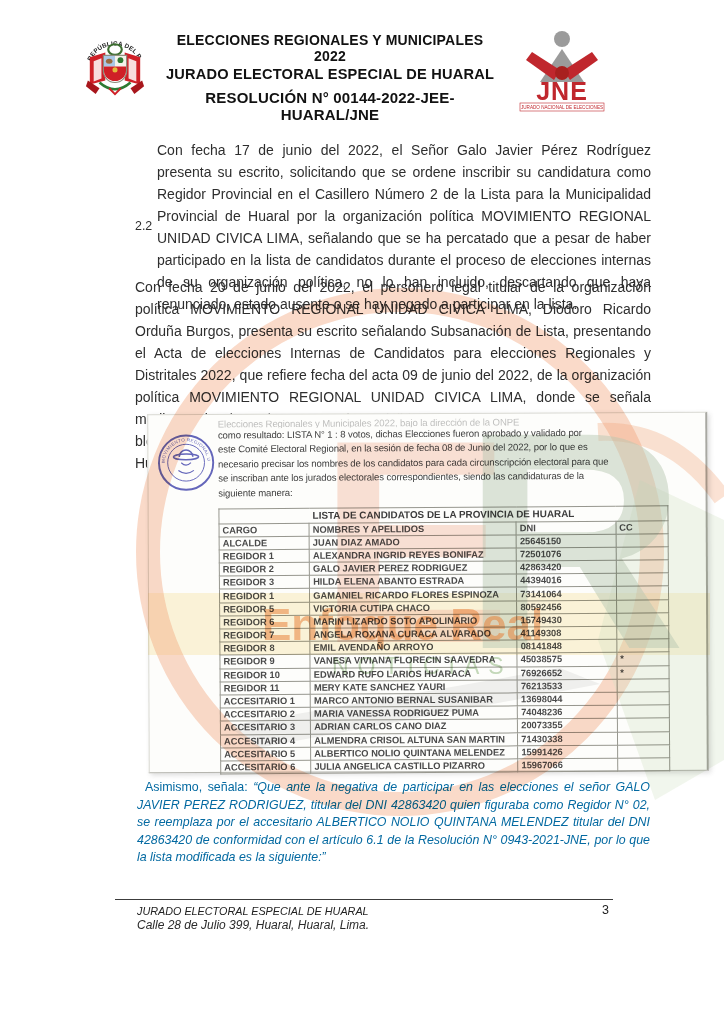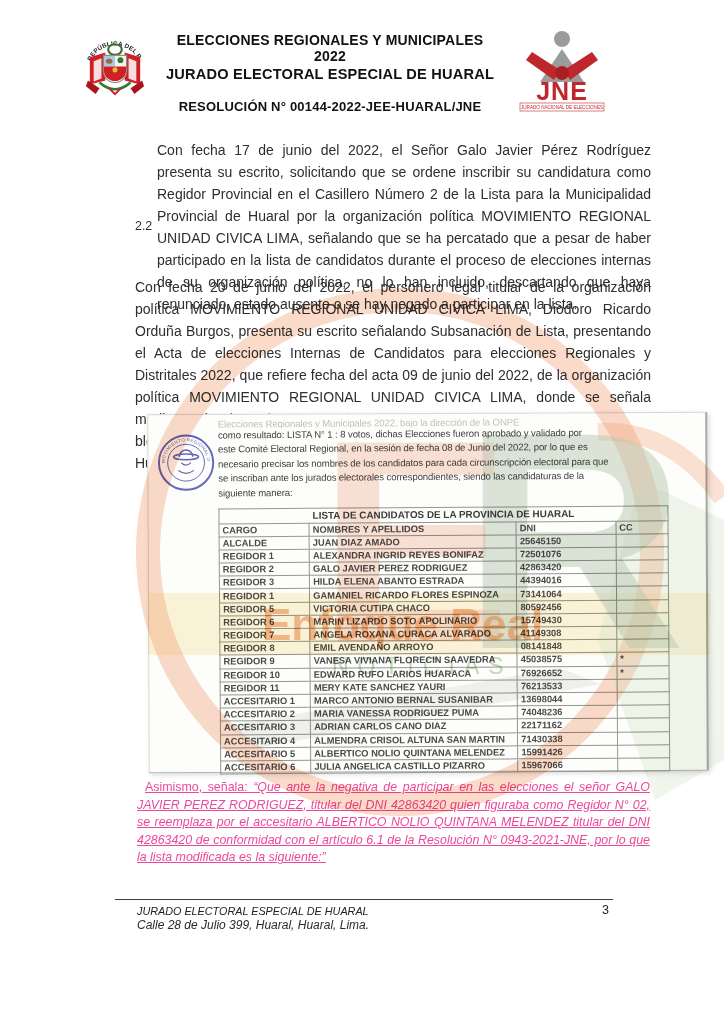--- a/index.html
+++ b/index.html
@@ -6,21 +6,21 @@
   .page{
     position:relative;width:724px;height:1023px;background:#ffffff;
     margin:0 auto;overflow:hidden;
     font-family:"Liberation Sans","DejaVu Sans",sans-serif;color:#2e2e2e;
   }
   
   .coat{position:absolute;left:84px;top:20px;width:62px;height:92px;}
   .titles{position:absolute;left:160px;top:32px;width:340px;text-align:center;color:#111;}
   .t1{font-size:14px;font-weight:bold;letter-spacing:.2px;}
   .t2{font-size:14.6px;font-weight:bold;margin-top:2px;letter-spacing:.2px;}
-  .t3{font-size:13px;font-weight:bold;margin-top:17px;letter-spacing:.2px;}
+  .t3{font-size:15px;font-weight:bold;margin-top:7px;letter-spacing:.2px;}
   .jne{position:absolute;left:512px;top:30px;width:100px;height:84px;}
   
   .para{position:absolute;left:135px;width:516px;display:flex;}
   .para .num{width:22px;flex:0 0 22px;font-size:12.4px;line-height:17.4px;}
   .para .ptxt{flex:1;font-size:14px;line-height:22px;text-align:justify;}
   .p22{top:139px;align-items:center;}
   .p23{top:276px;}
   
   .scan{
     position:absolute;left:148px;top:413px;width:557px;height:357px;
@@ -38,21 +38,21 @@
     position:absolute;left:70px;top:93px;width:450px;border-collapse:collapse;
     font-size:9.3px;color:#4a4a4a;table-layout:fixed;
   }
   .stable td,.stable th{border:1px solid #97978f;padding:0 3px;height:12.2px;
     font-weight:600;overflow:hidden;white-space:nowrap;text-align:left;}
   .stable .title-cell{text-align:center;font-size:9.9px;font-weight:600;color:#3c3c3c;height:13.5px;}
   .col-cargo{width:88px;}.col-nombre{width:202px;}.col-dni{width:97px;}.col-cc{width:51px;}
   .cc-cell{text-align:center;font-weight:700;}
   
   .closing{position:absolute;left:137px;top:779px;width:513px;
-    font-size:12.4px;line-height:17.6px;text-align:justify;text-indent:8px;color:#ec4899;text-decoration:underline;}
+    font-size:12.4px;line-height:17.6px;text-align:justify;text-indent:8px;color:#0369a1;}
   .closing .quote{font-style:italic;}
   
   .footer-rule{position:absolute;left:115px;top:899px;width:498px;border-top:1.6px solid #3c3c3c;}
   .footer-org{position:absolute;left:137px;top:905px;font-size:10.8px;font-style:italic;color:#222;}
   .footer-addr{position:absolute;left:137px;top:918px;font-size:12px;font-style:italic;color:#2a2a2a;}
   .page-num{position:absolute;left:602px;top:903px;font-size:12.5px;color:#222;}
   
   .wm{position:absolute;left:0;top:0;width:724px;height:1023px;z-index:3;
       pointer-events:none;mix-blend-mode:multiply;}
 </style>
@@ -257,21 +257,21 @@
             <tr>
               <td>ACCESITARIO 2</td>
               <td>MARIA VANESSA RODRIGUEZ PUMA</td>
               <td>74048236</td>
               <td class="cc-cell"></td>
             </tr>
 
             <tr>
               <td>ACCESITARIO 3</td>
               <td>ADRIAN CARLOS CANO DIAZ</td>
-              <td>22171162</td>
+              <td>20073355</td>
               <td class="cc-cell"></td>
             </tr>
 
             <tr>
               <td>ACCESITARIO 4</td>
               <td>ALMENDRA CRISOL ALTUNA SAN MARTIN</td>
               <td>71430338</td>
               <td class="cc-cell"></td>
             </tr>
 

